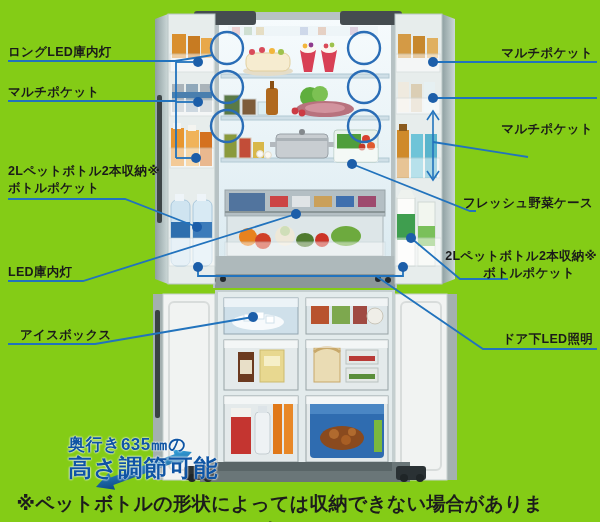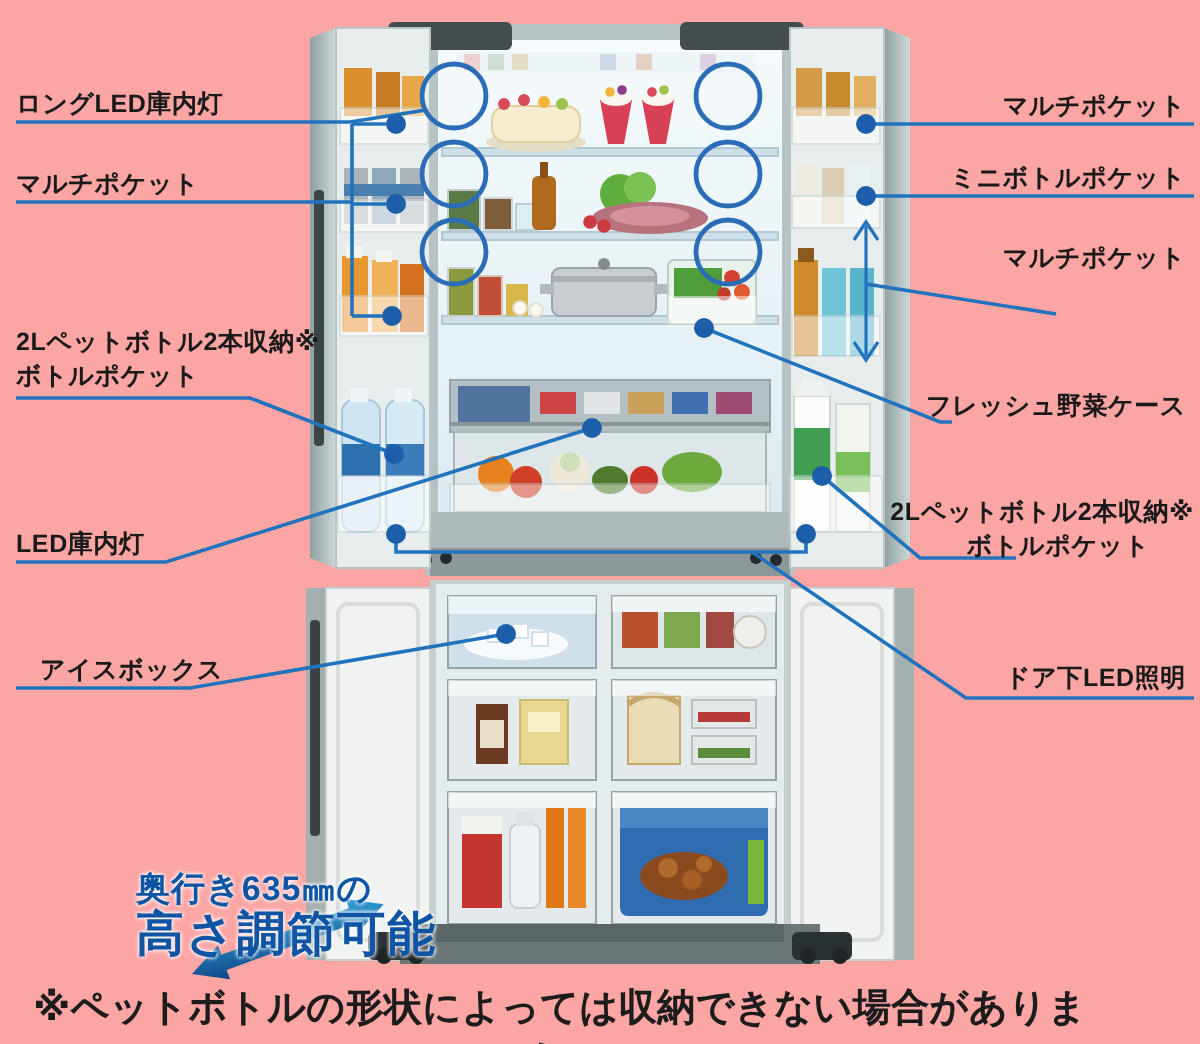--- a/index.html
+++ b/index.html
@@ -1,16 +1,16 @@
 <!DOCTYPE html>
 <html><head>
 <meta charset="utf-8">
 <style>
   html,body{margin:0;padding:0;background:#fff;}
-  .stage{position:relative;width:600px;height:522px;background:#fca5a5;
+  .stage{position:relative;width:600px;height:522px;background:#84cc16;
          font-family:"Liberation Sans","DejaVu Sans",sans-serif;overflow:hidden;}
   .art{position:absolute;left:0;top:0;}
   .lbl{position:absolute;font-weight:700;font-size:12.5px;color:#1a1a1a;
        line-height:17px;white-space:nowrap;letter-spacing:.3px;}
   .lbl.right{text-align:right;}
   .lbl span{display:block;}
   .lbl .indent2{margin-right:22px;}
   .badge{position:absolute;left:68px;top:421px;color:#0f55a4;font-weight:700;
          text-shadow:0 0 2px #fff,0 0 2px #fff;line-height:1;margin-top:15px;}
   .badge .b1{display:block;font-size:17px;letter-spacing:.5px;}
@@ -375,23 +375,20 @@
   <div class="lbl" style="left:8px;top:264px">
     <span>LED庫内灯</span>
     </div>
   <div class="lbl" style="left:20px;top:327px">
     <span>アイスボックス</span>
     </div>
 
   <div class="lbl right" style="right:7px;top:45px">
     <span>マルチポケット</span>
     </div>
-  <div class="lbl right" style="right:7px;top:81px">
-    <span>ミニボトルポケット</span>
-    </div>
   <div class="lbl right" style="right:7px;top:121px">
     <span>マルチポケット</span>
     </div>
   <div class="lbl right" style="right:7px;top:195px">
     <span>フレッシュ野菜ケース</span>
     </div>
   <div class="lbl right" style="right:3px;top:248px">
     <span>2Lペットボトル2本収納※</span>
     <span class="indent2">ボトルポケット</span>
     </div>

